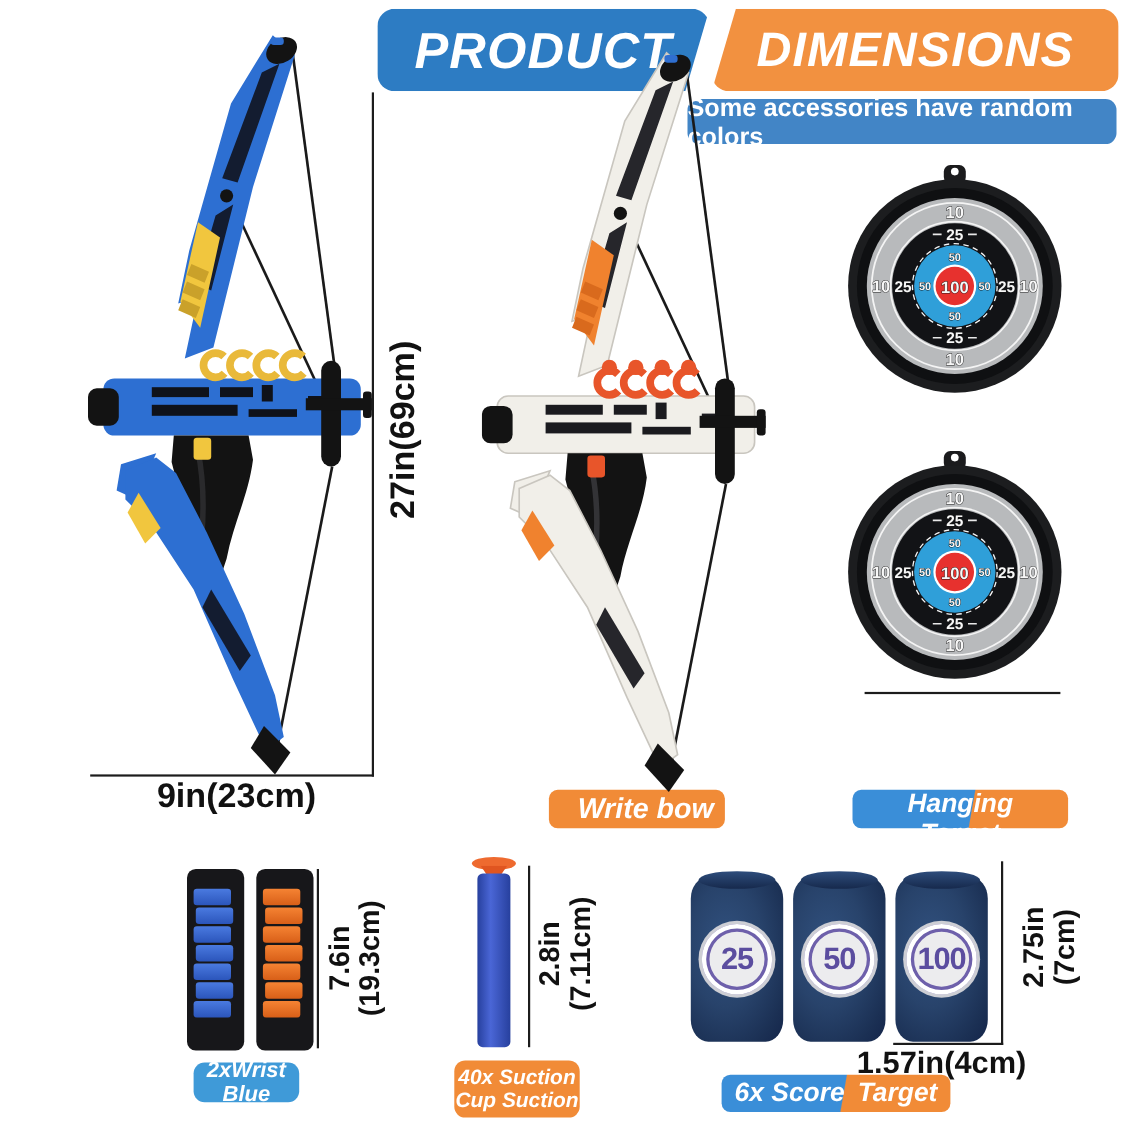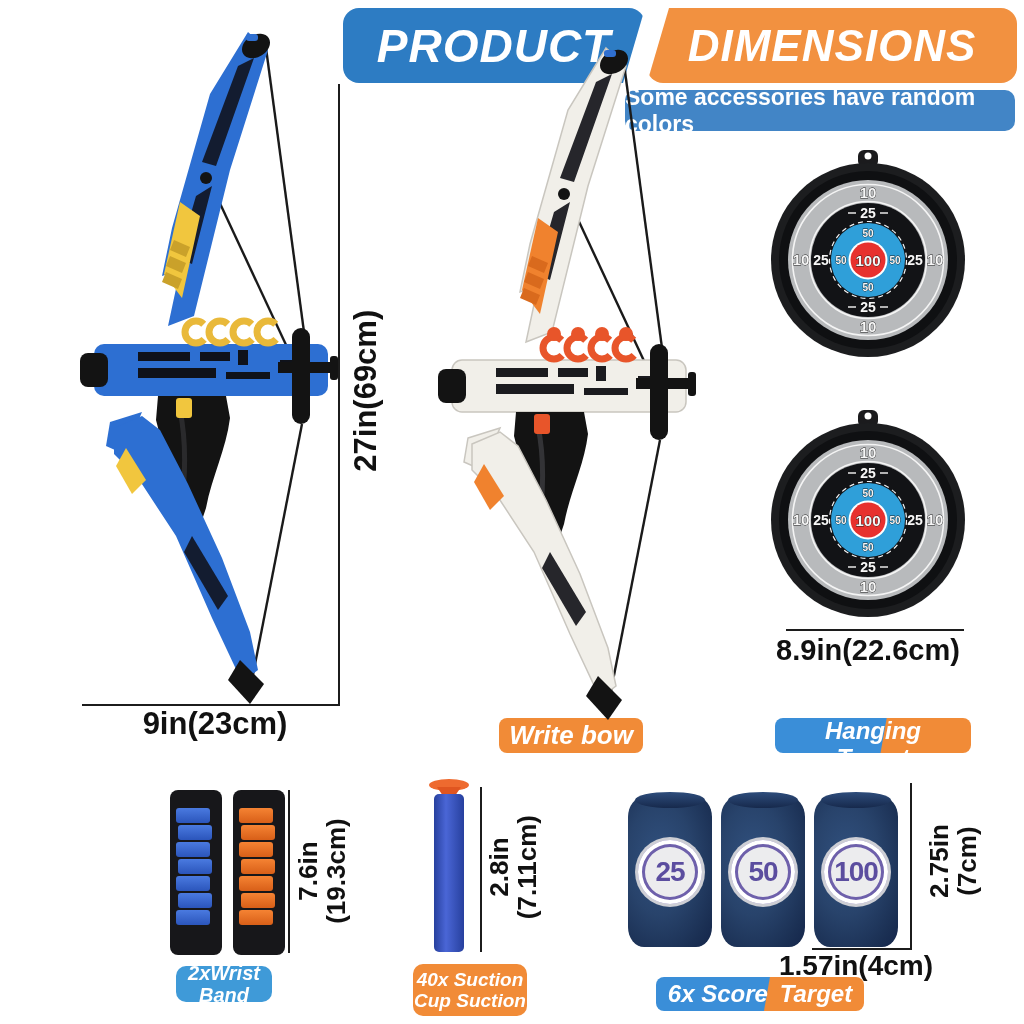--- a/index.html
+++ b/index.html
@@ -16,21 +16,21 @@
             border-radius:10px;color:#fff;font-weight:bold;font-size:23px;display:flex;
             align-items:center;justify-content:center;z-index:1;}
   
   .dim-line{position:absolute;background:#1c1c1c;}
   .dim-text{position:absolute;color:#111;font-weight:bold;text-align:center;}
   .dim-v{transform:rotate(-90deg);line-height:1.08;}
   
   .badge{position:absolute;color:#fff;font-weight:bold;font-style:italic;text-align:center;
          border-radius:8px;display:flex;align-items:center;justify-content:center;line-height:1.12;}
   #badge-blue-bow{left:155px;top:744px;width:150px;height:34px;background:#3a8ed8;font-size:27px;}
-  #badge-write-bow{left:499px;top:718px;width:144px;height:35px;background:#f18b37;font-size:26px;}
+  #badge-write-bow{left:499px;top:718px;width:144px;height:35px;background:#f18b37;font-size:26px;padding-left:16px;}
   #badge-hanging{left:775px;top:718px;width:196px;height:35px;font-size:24px;
          background:linear-gradient(100deg,#3a8ed8 0 55%,#f18b37 55.5% 100%);
          justify-content:space-evenly;flex-direction:column;}
   #badge-wrist{left:176px;top:966px;width:96px;height:36px;border-radius:10px;background:#3f9ad8;
          font-size:20px;flex-direction:column;}
   #badge-arrows{left:396px;top:964px;width:114px;height:52px;border-radius:10px;background:#f18b37;
          font-size:19px;flex-direction:column;margin-left:17px;}
   #badge-score{left:656px;top:977px;width:208px;height:34px;font-size:24px;
          background:linear-gradient(100deg,#3a8ed8 0 53%,#f18b37 53.5% 100%);
          justify-content:space-evenly;}
@@ -254,21 +254,20 @@
     <text x="100" y="87" font-size="10">50</text>
     <text x="100" y="141" font-size="10">50</text>
     <text x="73" y="114" font-size="10">50</text>
     <text x="127" y="114" font-size="10">50</text>
     <circle cx="100" cy="110" r="19.5" fill="#fff"></circle>
     <circle cx="100" cy="110" r="17.5" fill="#e7312e"></circle>
     <text x="100" y="116" font-size="15">100</text>
   </svg>
 
   <div class="dim-line" style="left:786px;top:629px;width:178px;height:2px;"></div>
-  <div class="dim-text" style="left:768px;top:634px;width:200px;font-size:29px;">8.9in(22.6cm)</div>
 
   <div id="badge-write-bow" class="badge">
       <span>Write bow</span>
     </div>
   <div id="badge-hanging" class="badge">
     <span>Hanging</span>
     <span>Target</span>
   </div>
 
   <div class="band band-blue" style="left:170px;">
@@ -289,21 +288,21 @@
     <div class="loop"></div>
     <div class="loop"></div>
   </div>
   <div class="dim-line" style="left:288px;top:790px;width:2px;height:163px;"></div>
   <div class="dim-text dim-v" style="left:237px;top:843px;width:170px;font-size:26px;">
     <div>7.6in</div>
     <div>(19.3cm)</div>
   </div>
   <div id="badge-wrist" class="badge">
     <div>2xWrist</div>
-    <div>Band</div>
+    <div>Blue</div>
   </div>
 
   <div id="dart-cup-top"></div>
   <div id="dart-cup-cone"></div>
   <div id="dart-shaft"></div>
   <div class="dim-line" style="left:480px;top:787px;width:2px;height:165px;"></div>
   <div class="dim-text dim-v" style="left:428px;top:839px;width:170px;font-size:26px;">
     <div>2.8in</div>
     <div>(7.11cm)</div>
   </div>

